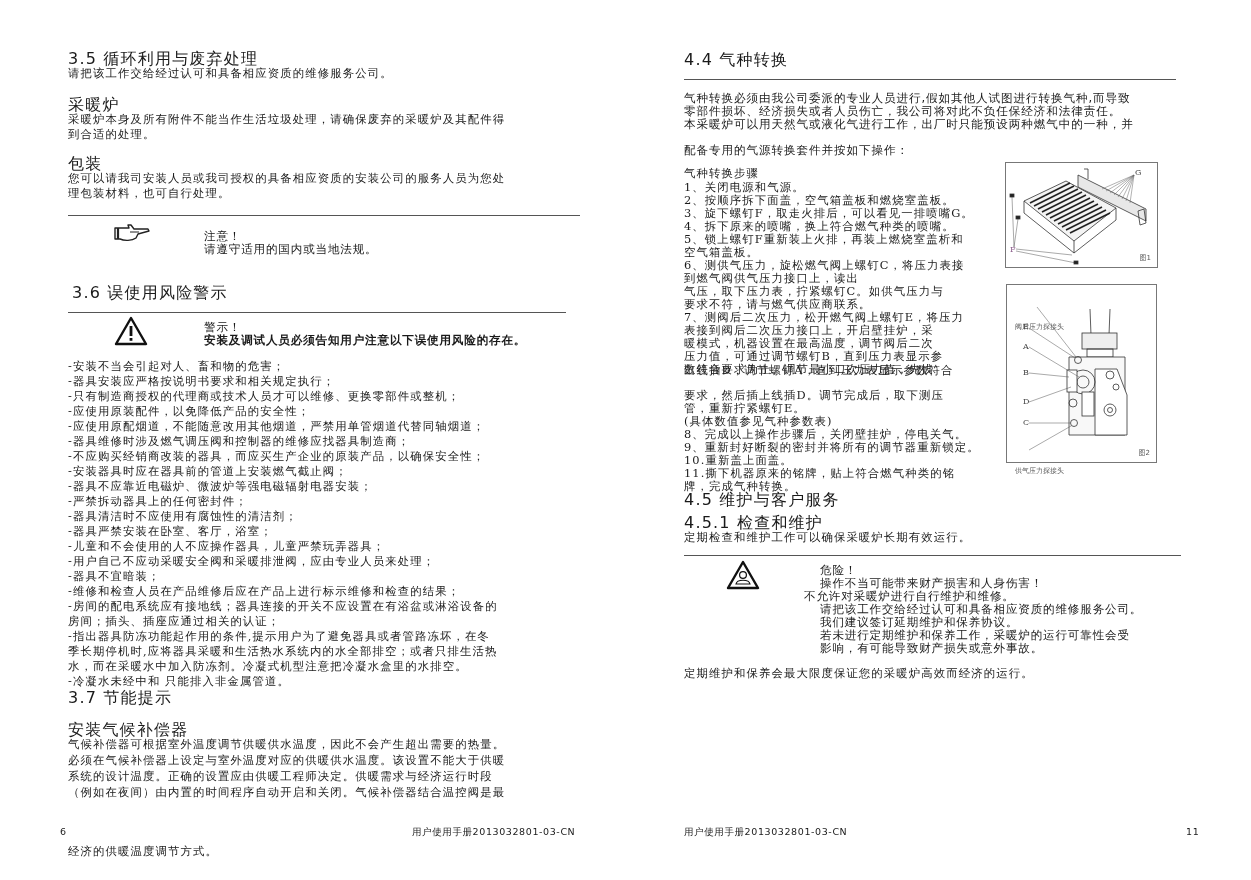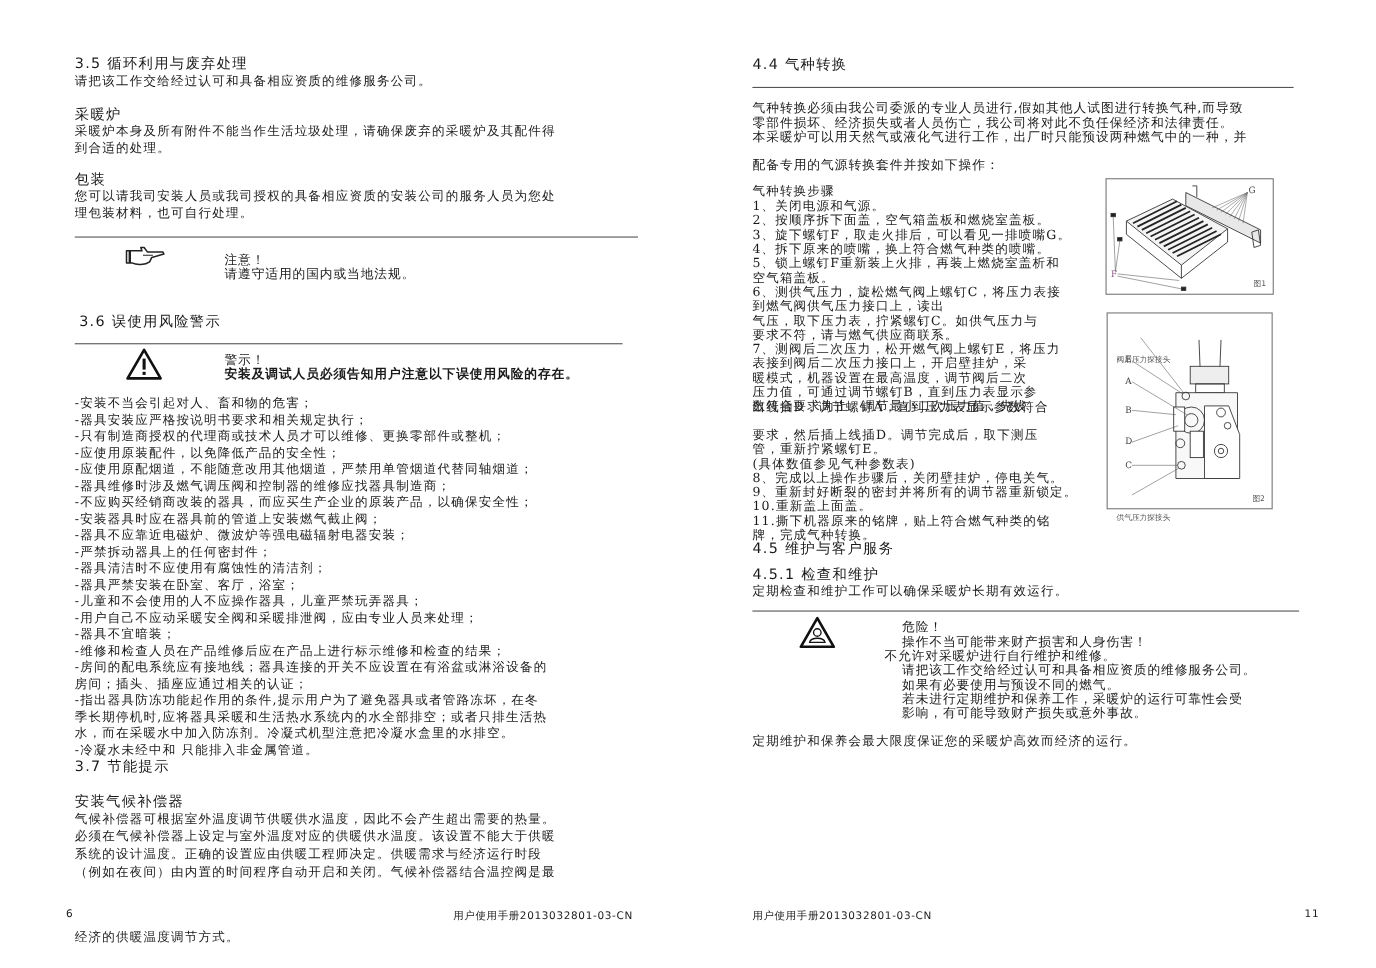--- a/index.html
+++ b/index.html
@@ -7,21 +7,21 @@
     width: 1251px; height: 880px; position: relative; overflow: hidden;
     font-family: "DejaVu Sans", "Liberation Sans", sans-serif;
     color: #1a1a1a;
   }
   .page { position: absolute; top: 0; height: 880px; }
   .page-left { left: 68px; width: 512px; }
   .page-right { left: 684px; width: 510px; }
 
   .txt { position: absolute; left: 0; font-size: 11.4px; line-height: 13.2px; white-space: nowrap; letter-spacing: 0.6px; }
   .serif { font-family: "DejaVu Serif", "Liberation Serif", serif; letter-spacing: 1.1px; }
-  .hd { font-size: 13px; letter-spacing: 1.2px; text-align: center; }
+  .hd { font-size: 16px; letter-spacing: 1.2px; text-align: center; }
   .rule { position: absolute; left: 0; height: 0; border-top: 1.6px solid #555; }
 
   .icon { position: absolute; }
   .note-text { position: absolute; font-size: 11.6px; line-height: 13.4px; white-space: nowrap; letter-spacing: 0.8px; }
 
   .footer { position: absolute; top: 826px; font-size: 9.5px; letter-spacing: 0.6px; white-space: nowrap; }
 
   .fig { position: absolute; border: 1px solid #777; background: #fff; }
   .fig-label { position: absolute; font-family: "DejaVu Serif", serif; font-size: 8px; color: #444; }
   .fig-cap { position: absolute; font-size: 7px; color: #555; white-space: nowrap; margin-top: 21px; }
@@ -241,21 +241,21 @@
       <path d="M17 2 L32 28 L2 28 Z" fill="none" stroke="#111" stroke-width="2.4" stroke-linejoin="round"></path>
       <circle cx="17" cy="15" r="3.4" fill="none" stroke="#111" stroke-width="1.2"></circle>
       <path d="M10 24 C11 19 23 19 24 24 Z" fill="none" stroke="#111" stroke-width="1.2"></path>
     </svg>
   </div>
   <div>
     <div class="note-text" style="left:136px; top:564px;">危险！</div>
     <div class="note-text" style="left:136px; top:577px;">操作不当可能带来财产损害和人身伤害！</div>
     <div class="note-text" style="left:120px; top:590px;">不允许对采暖炉进行自行维护和维修。</div>
     <div class="note-text" style="left:136px; top:603px;">请把该工作交给经过认可和具备相应资质的维修服务公司。</div>
-    <div class="note-text" style="left:136px; top:616px;">如果有必要使用与预设不同的燃气。</div>
+    <div class="note-text" style="left:136px; top:616px;">我们建议签订延期维护和保养协议。</div>
     <div class="note-text" style="left:136px; top:629px;">若未进行定期维护和保养工作，采暖炉的运行可靠性会受</div>
     <div class="note-text" style="left:136px; top:642px;">影响，有可能导致财产损失或意外事故。</div>
   </div>
 
   <div class="txt serif" style="top:667px;">定期维护和保养会最大限度保证您的采暖炉高效而经济的运行。</div>
 
   <div class="footer" style="left:0px;">用户使用手册2013032801-03-CN</div>
   <div class="footer" style="left:502px;">11</div>
 </div>
 

